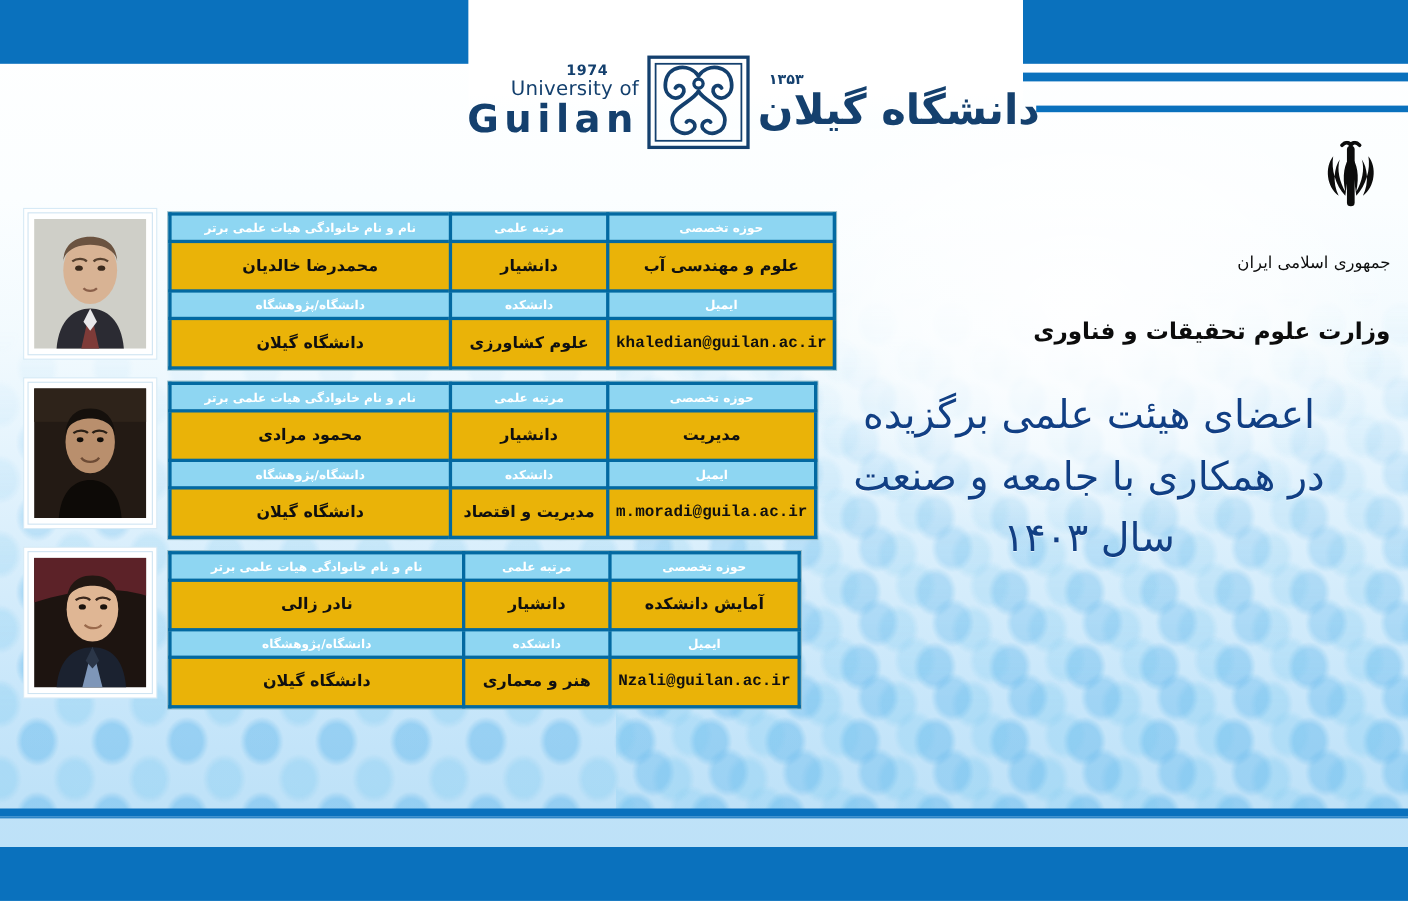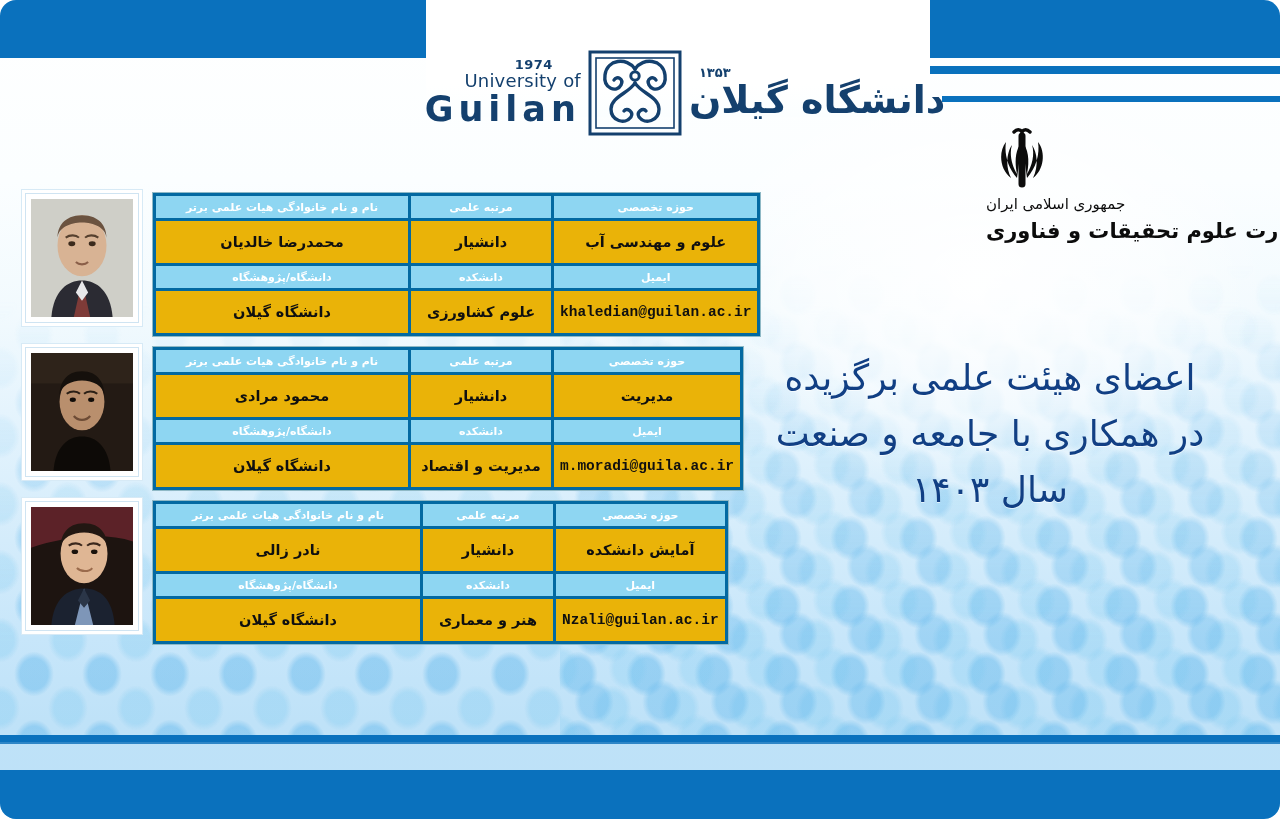--- a/index.html
+++ b/index.html
@@ -14,21 +14,20 @@
     background:
       linear-gradient(to bottom,
         #ffffff 0%,
         #fbfeff 22%,
         #f2fafe 38%,
         #e3f3fd 52%,
         #d4ecfb 66%,
         #c7e6fa 78%,
         #bfe2f8 88%,
         #bde1f8 100%);
-    border-radius: 16px;
   }
 
   
   .dots{
     position:absolute;left:0;right:0;top:300px;height:440px;
     background-image:
       radial-gradient(ellipse 30px 34px at 34px 34px, rgba(90,180,235,.42) 0 46%, rgba(90,180,235,0) 66%),
       radial-gradient(ellipse 30px 34px at 34px 34px, rgba(120,200,240,.30) 0 46%, rgba(120,200,240,0) 66%);
     background-size:68px 68px, 68px 68px;
     background-position:0 0, 34px 34px;
@@ -66,22 +65,22 @@
   .gl-u{font-size:18px;font-weight:normal;letter-spacing:.2px;}
   .gl-g{font-size:35px;font-weight:bold;letter-spacing:5px;margin-top:2px;}
   .gl-mark{width:96px;height:88px;flex:0 0 auto;}
   .gl-fa{display:flex;flex-direction:column;align-items:flex-start;color:#14406e;line-height:1;}
   .gl-year2{font-size:13px;font-weight:bold;letter-spacing:.5px;margin-left:10px;margin-bottom:2px;}
   .gl-fa-word{font-size:38px;font-weight:bold;direction:rtl;white-space:nowrap;
     font-family:"DejaVu Sans","Liberation Sans",sans-serif;}
 
   
   .ministry{
-    position:absolute;right:26px;top:128px;width:268px;
-    display:flex;flex-direction:column;align-items:flex-end;color:#0c0c0c;
+    position:absolute;right:16px;top:128px;width:268px;
+    display:flex;flex-direction:column;align-items:flex-start;color:#0c0c0c;gap:35px;
   }
   .ministry svg{width:72px;height:62px;display:block;}
   .min-l1{font-size:15px;margin-top:5px;white-space:nowrap;}
   .min-l2{font-size:21px;font-weight:bold;margin-top:6px;white-space:nowrap;}
 
   
   .headline{
     position:absolute;right:30px;top:350px;width:520px;
     text-align:center;color:#113f84;font-weight:normal;
     font-size:36px;line-height:1.55;letter-spacing:0;

